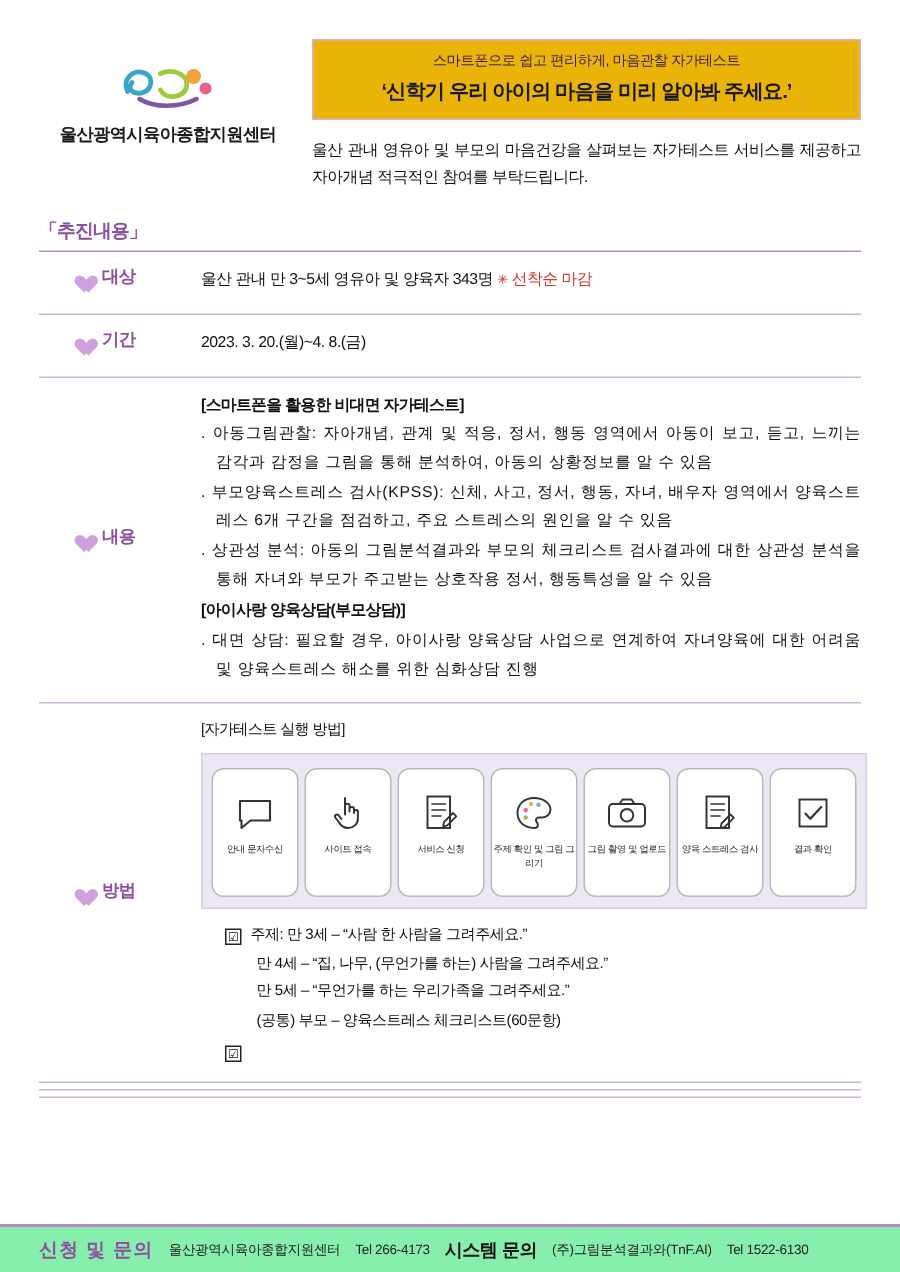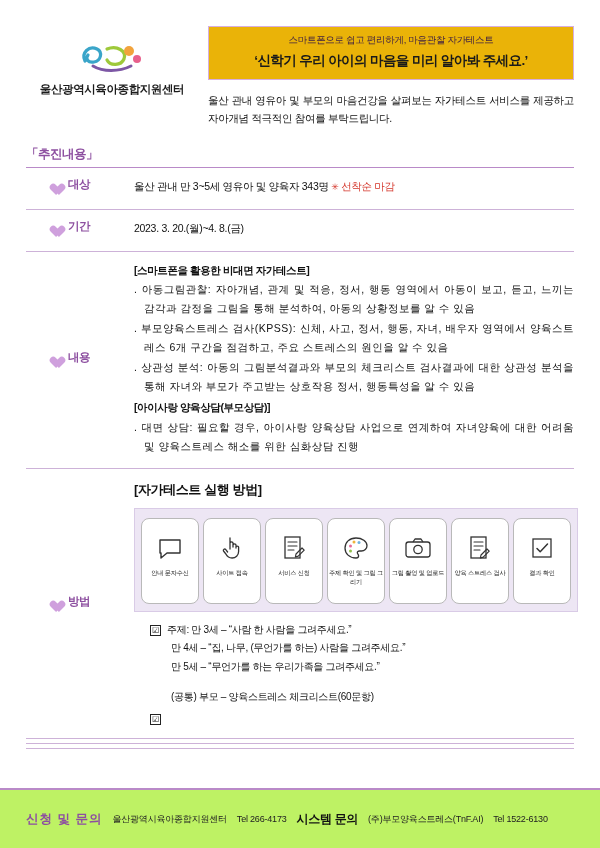--- a/index.html
+++ b/index.html
@@ -201,22 +201,22 @@
   }
   .method-cap {
     margin-top: 4px;
     font-size: 6.2px;
     line-height: 1.45;
     text-align: center;
     color: #222;
     letter-spacing: -0.2px;
   }
   .method-box-title {
-    font-size: 13px;
-    font-weight: bold;
+    font-size: 10px;
+    font-weight: normal;
     letter-spacing: -0.4px;
     margin-bottom: 6px;
   }
 
   
   .checklist {
     margin-top: 9px;
     padding-left: 16px;
     font-size: 10px;
     line-height: 1.85;
@@ -243,22 +243,22 @@
   .indent {
     padding-left: 21px;
   }
 
   
   .footer {
     position: absolute;
     left: 0;
     right: 0;
     bottom: 0;
-    height: 60px;
-    background: #bef264;
+    height: 32px;
+    background: #86efac;
     border-top: 2px solid #b98ac8;
     display: flex;
     align-items: center;
     padding: 0 26px;
     box-sizing: border-box;
     gap: 10px;
   }
   .footer-label {
     color: #8d4fa0;
     font-weight: bold;
@@ -438,35 +438,35 @@
 
       </div>
 
       <div class="checklist">
         <div class="check-row">
           <span class="cbox">☑</span>
           <span>주제: 만 3세 – “사람 한 사람을 그려주세요.”</span>
         </div>
         <div class="indent">만 4세 – “집, 나무, (무언가를 하는) 사람을 그려주세요.”</div>
         <div class="indent">만 5세 – “무언가를 하는 우리가족을 그려주세요.”</div>
-        <div class="indent" style="margin-top:12px">(공통) 부모 – 양육스트레스 체크리스트(60문항)</div>
+        <div class="indent" style="margin-top:1px">(공통) 부모 – 양육스트레스 체크리스트(60문항)</div>
         <div class="check-row" style="margin-top:3px">
           <span class="cbox">☑</span>
         </div>
       </div>
     </div>
   </div>
   <div class="rule thin"></div>
 
   <div class="rule thin"></div>
 
   <div class="rule thin"></div>
 
   <div class="footer">
     <span class="footer-label">신청 및 문의</span>
     <span class="footer-text">울산광역시육아종합지원센터</span>
     <span class="footer-text">Tel 266-4173</span>
     <span class="footer-big">시스템 문의</span>
-    <span class="footer-text">(주)부모양육스트레스(TnF.AI)</span>
+    <span class="footer-text">(주)그림분석결과와(TnF.AI)</span>
     <span class="footer-text">Tel 1522-6130</span>
   </div>
 
 </div>
 
 </body></html>

